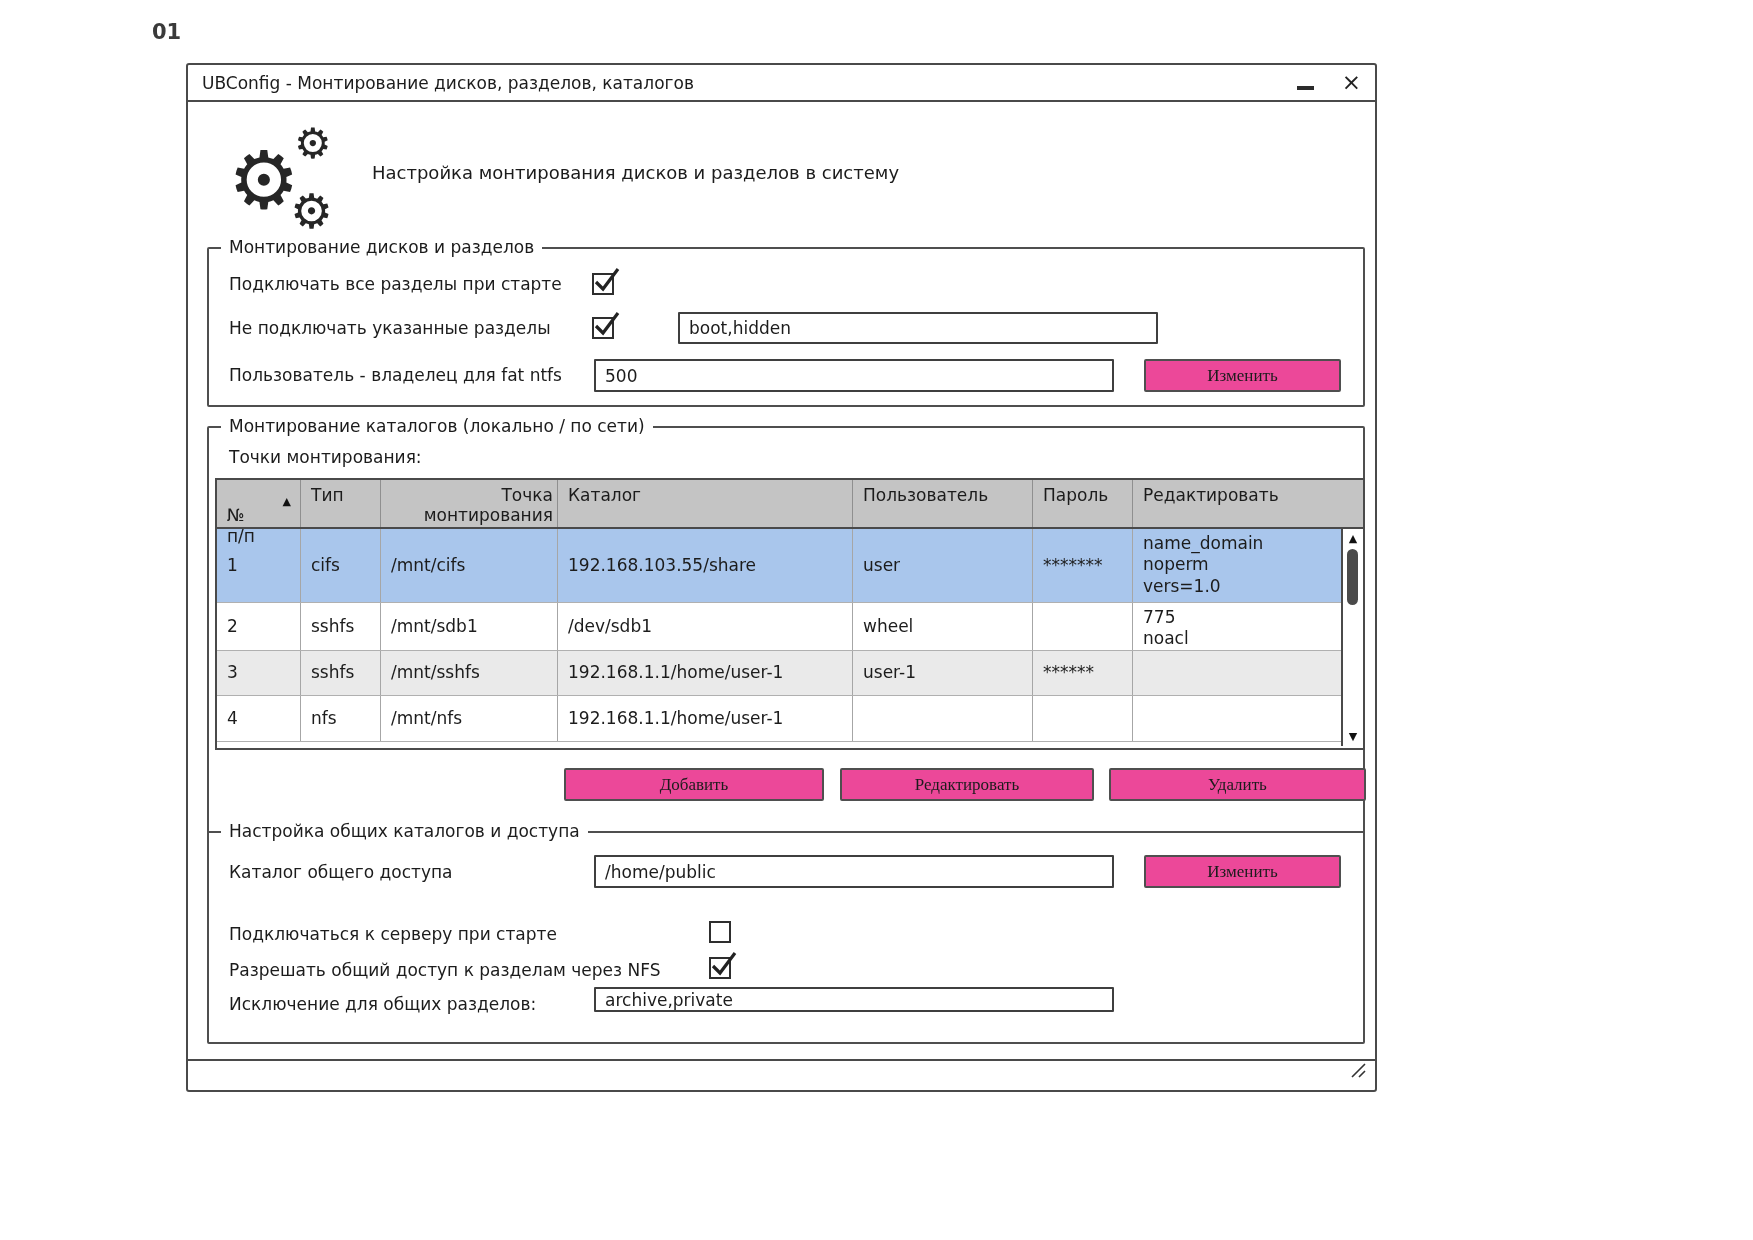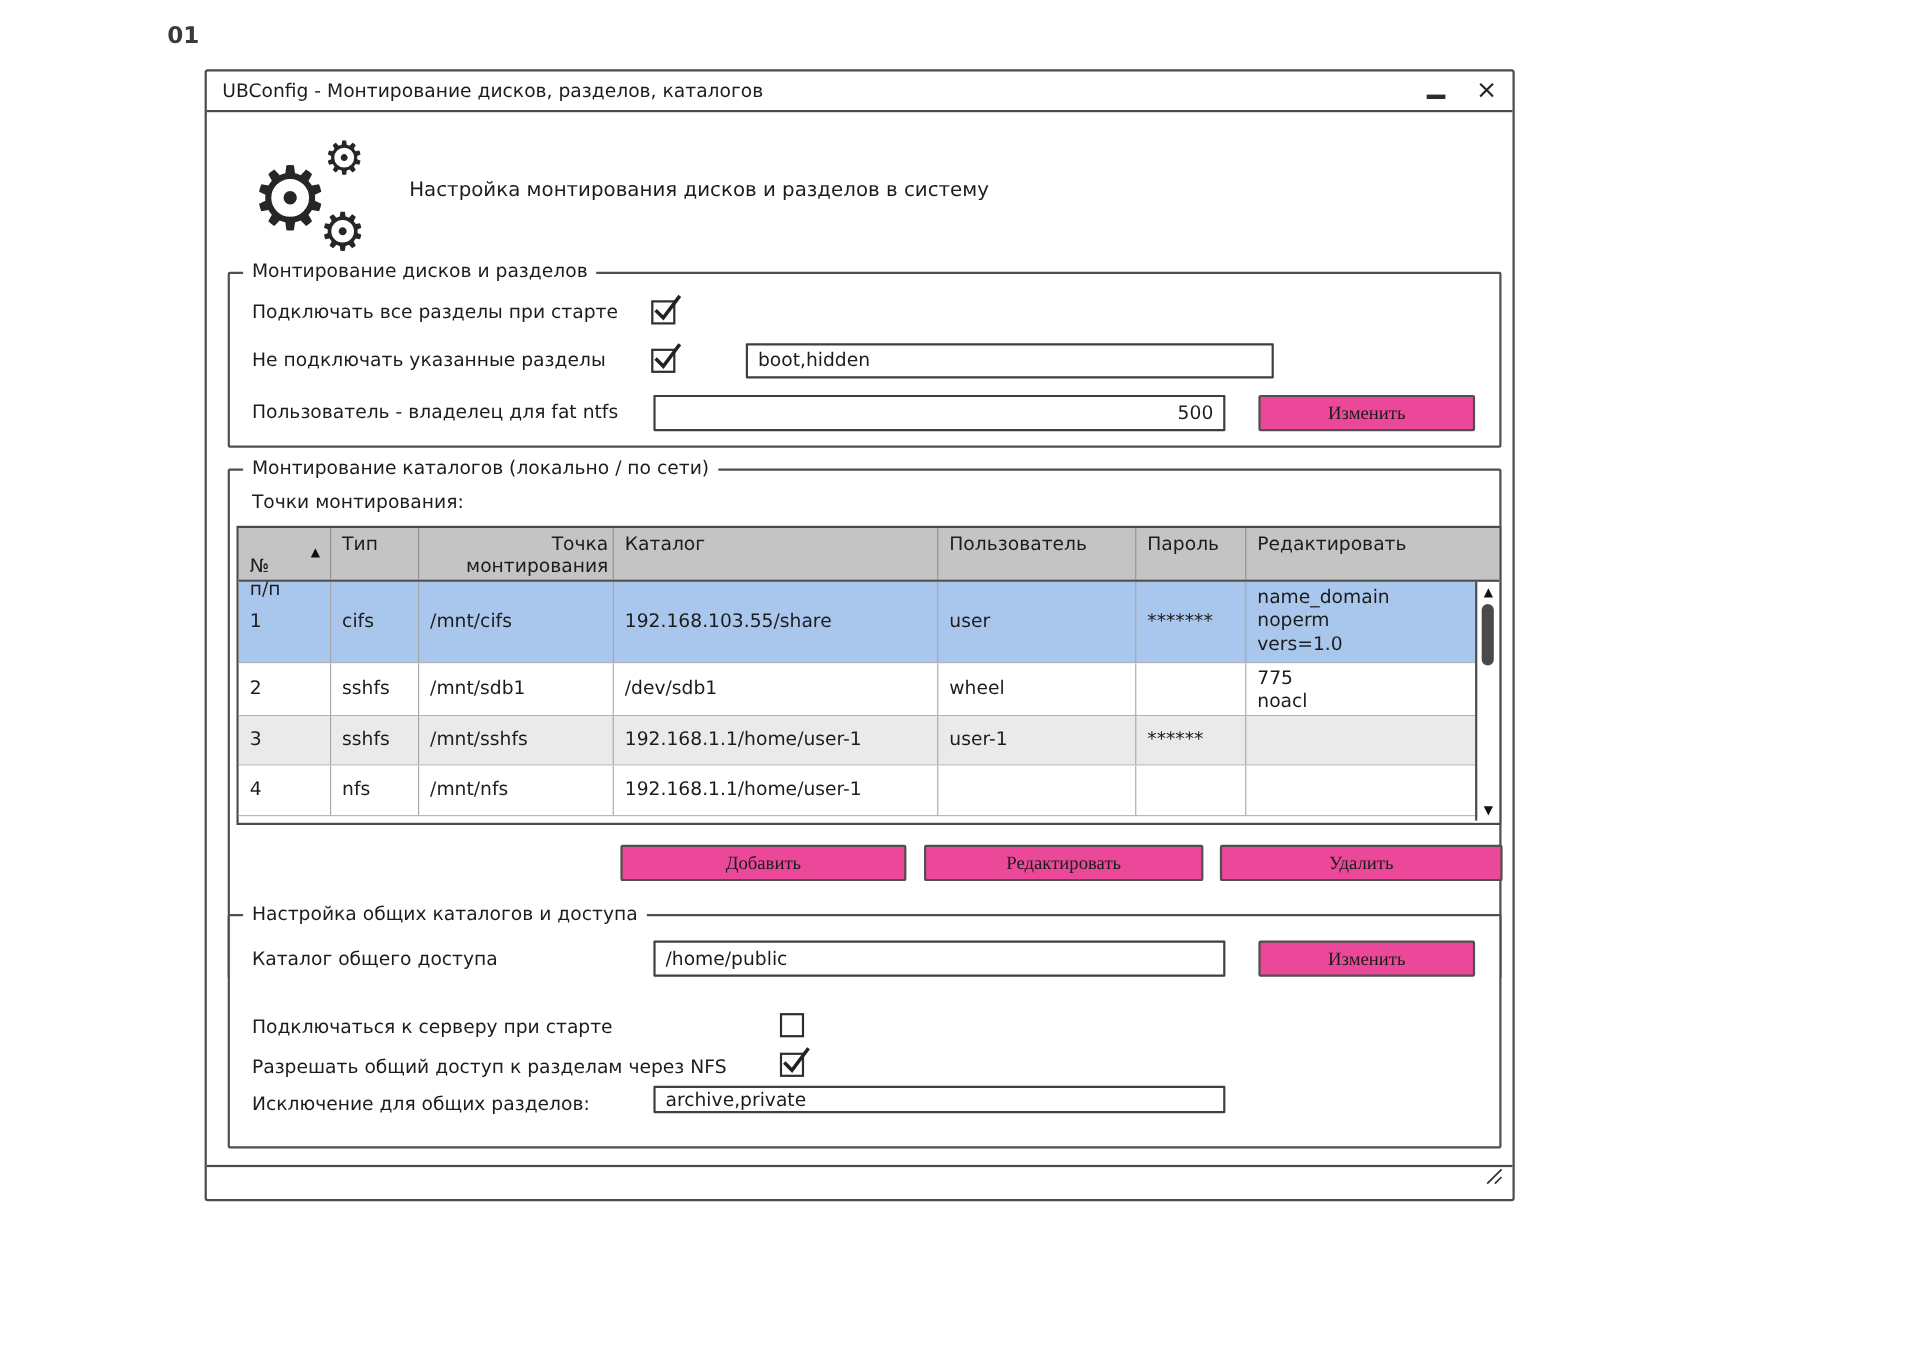--- a/index.html
+++ b/index.html
@@ -120,21 +120,21 @@
 
     <span class="lbl" style="left:20px; top:68px;">Не подключать указанные разделы</span>
     <span class="checkbox checked" style="left:383px; top:68px;">
       <svg class="check" viewBox="0 0 30 30">
           <path d="M5 17 L12 24 L27 4" fill="none" stroke="#222" stroke-width="3.2"></path>
         </svg>
     </span>
     <input class="text-input" style="left: 425px; top: 63px; width: 480px; height: 32px; margin-left: 44px;" spellcheck="false" value="boot,hidden">
 
     <span class="lbl" style="left:20px; top:115px;">Пользователь - владелец для fat ntfs</span>
-    <input class="text-input" style="left: 385px; top: 110px; width: 520px; height: 33px; text-align: right;" spellcheck="false" value="500">
+    <input class="text-input" style="left: 385px; top: 110px; width: 520px; height: 33px;" spellcheck="false" value="500">
     <button class="btn" style="left:935px; top:110px; width:197px; height:33px;">Изменить</button>
   </div>
 
   <div class="group" id="group-catalogs">
     <span class="legend">Монтирование каталогов (локально / по сети)</span>
 
     <span class="lbl" style="left:20px; top:18px;">Точки монтирования:</span>
 
     <div class="mount-table">
       <div class="thead">

